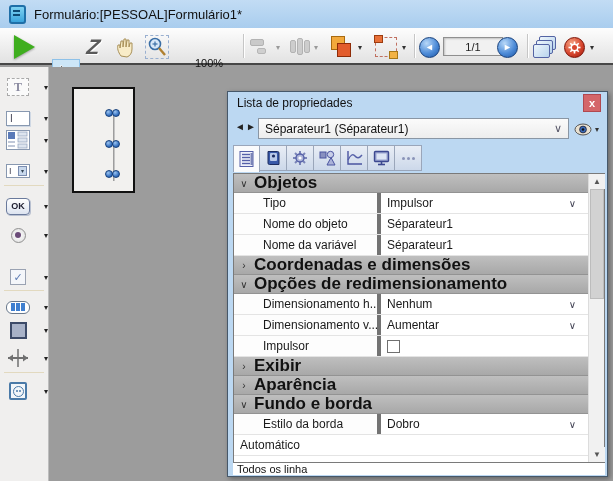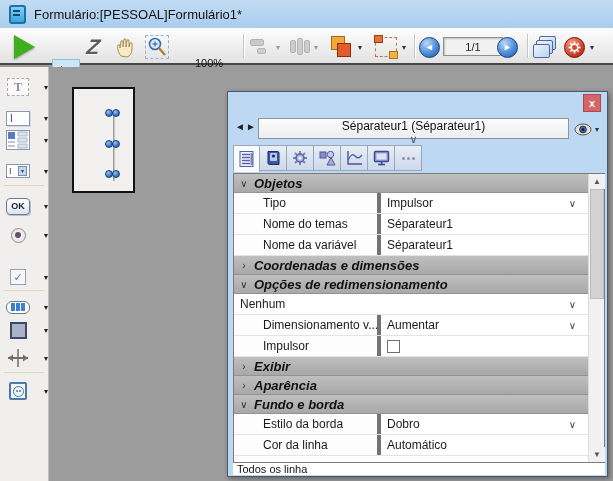--- a/index.html
+++ b/index.html
@@ -75,36 +75,36 @@
   .canvas { position:absolute; left:50px; top:67px; width:563px; height:414px; background:#9c9c9c; }
   .form-page { position:absolute; left:22px; top:20px; width:63px; height:106px; background:#f2f1ef; border:2px solid #111; }
   .sepline { position:absolute; left:39px; top:26px; width:2px; height:66px; background:linear-gradient(90deg,#8a8a8a,#d8d8d8); }
   .handle { position:absolute; width:8px; height:8px; border-radius:50%; background:radial-gradient(circle at 35% 30%, #9cc4f0, #3b76c4 60%, #1d4f96); border:1px solid #16407c; }
 
   
   .panel { position:absolute; left:227px; top:91px; width:381px; height:386px; background:#bcd8f2; border:1px solid #46586a; box-shadow:2px 2px 5px rgba(0,0,0,.35); }
   .panel-title { position:absolute; left:9px; top:4px; font-size:12px; color:#111; }
   .close-btn { position:absolute; right:6px; top:2px; width:18px; height:18px; background:#d4666a; border:1px solid #b04850; color:#fff; font-size:11px; font-weight:bold; text-align:center; line-height:16px; }
   .nav-arrows { position:absolute; left:7px; top:29px; font-size:10px; color:#222; letter-spacing:1px; }
-  .obj-combo { position:absolute; left:30px; top:26px; width:311px; height:21px; background:linear-gradient(#fbfbfb,#ededed); border:1px solid #8a96a4; display:flex; align-items:center; padding:0 6px;flex-direction:column; }
+  .obj-combo { position:absolute; left:30px; top:26px; width:311px; height:21px; background:linear-gradient(#fbfbfb,#ededed); border:1px solid #8a96a4; display:flex; align-items:center; padding:0 6px; }
   .obj-combo .vtext { flex:1; font-size:12px; color:#111; }
   .obj-combo .cchev { color:#556; font-size:11px; }
   .eye-btn { position:absolute; left:346px; top:28px; width:30px; height:18px; display:flex; align-items:center; gap:3px; }
   .tabs { position:absolute; left:5px; top:53px; height:27px; display:flex; }
   .tab { width:27px; height:26px; display:flex; align-items:center; justify-content:center; background:linear-gradient(#e9eef6,#ccd8ea); border:1px solid #9aa6ba; border-left:none; }
   .tab:first-child { border-left:1px solid #9aa6ba; }
   .tab.sel { background:#fafbfc; height:27px; border-bottom:none; }
   .dots3 { display:flex; gap:2px; } .dots3 i { width:3px; height:3px; border-radius:50%; background:#8a94b8; }
 
   .plist-wrap { position:absolute; left:5px; top:81px; width:372px; height:290px; background:#fff; border:1px solid #7a7a7a; display:flex; }
   .plist { width:354px; }
   .prow { display:flex; align-items:center; }
   .prow.group { height:19px; background:linear-gradient(#bfbfbf,#a8a8a8); border-bottom:1px solid #939393; }
   .prow.group .chev { width:20px; text-align:center; font-size:10px; color:#333; }
-  .prow.group .glab { font-weight:bold; font-size:13px; color:#111;font-style:italic; }
+  .prow.group .glab { font-weight:bold; font-size:17px; color:#111; }
   .prow.item { height:21px; border-bottom:1px solid #e4e4e4; }
   .plab { width:147px; height:100%; display:flex; align-items:center; padding-left:29px; border-right:4px solid #737373; background:#fdfdfd; font-size:12px; white-space:nowrap; overflow:hidden; }
   .pval { flex:1; height:100%; display:flex; align-items:center; padding:0 12px 0 6px; font-size:12px; }
   .pval .vtext { flex:1; white-space:nowrap; overflow:hidden; }
   .pval .vchev { font-size:10px; color:#445; }
   .cbox { width:13px; height:13px; border:1px solid #707070; background:#fff; }
 
   .sbar { width:16px; background:#f1f1f1; border-left:1px solid #dcdcdc; position:relative; }
   .sbar .arr { position:absolute; left:0; width:16px; height:15px; background:#f1f1f1; color:#555; font-size:8px; text-align:center; line-height:15px; }
   .sbar .arr.up { top:0; } .sbar .arr.down { bottom:0; }
@@ -341,20 +341,21 @@
       <span class="handle" style="left:31px;top:20px;"></span>
       <span class="handle" style="left:38px;top:20px;"></span>
       <span class="handle" style="left:31px;top:51px;"></span>
       <span class="handle" style="left:38px;top:51px;"></span>
       <span class="handle" style="left:31px;top:81px;"></span>
       <span class="handle" style="left:38px;top:81px;"></span>
     </div>
   </div>
 
   <div class="panel">
+    <div class="panel-title">Lista de propriedades</div>
     <div class="close-btn">x</div>
 
     <div class="nav-arrows">◄►</div>
     <div class="obj-combo">
       <span class="vtext">Séparateur1 (Séparateur1)</span>
       <span class="cchev">∨</span>
     </div>
     <div class="eye-btn">
       <svg width="18" height="13" viewBox="0 0 18 13">
           <ellipse cx="9" cy="6.5" rx="8" ry="5.5" fill="#e8e0d0" stroke="#555" stroke-width="1"></ellipse>
@@ -433,40 +434,41 @@
             <span class="glab">Objetos</span>
           </div>
           <div class="prow item">
             <div class="plab">Tipo</div>
             <div class="pval">
               <span class="vtext">Impulsor</span>
               <span class="vchev">∨</span>
             </div>
           </div>
           <div class="prow item">
-            <div class="plab">Nome do temas</div>
+            <div class="plab">Nome do objeto</div>
             <div class="pval">
               <span class="vtext">Séparateur1</span>
             </div>
           </div>
           <div class="prow item">
             <div class="plab">Nome da variável</div>
             <div class="pval">
               <span class="vtext">Séparateur1</span>
             </div>
           </div>
           <div class="prow group">
             <span class="chev">›</span>
             <span class="glab">Coordenadas e dimensões</span>
           </div>
           <div class="prow group">
             <span class="chev">∨</span>
             <span class="glab">Opções de redimensionamento</span>
           </div>
           <div class="prow item">
+            <div class="plab">Dimensionamento h...</div>
             <div class="pval">
               <span class="vtext">Nenhum</span>
               <span class="vchev">∨</span>
             </div>
           </div>
           <div class="prow item">
             <div class="plab">Dimensionamento v...</div>
             <div class="pval">
               <span class="vtext">Aumentar</span>
               <span class="vchev">∨</span>
@@ -491,21 +493,20 @@
             <span class="glab">Fundo e borda</span>
           </div>
           <div class="prow item">
             <div class="plab">Estilo da borda</div>
             <div class="pval">
               <span class="vtext">Dobro</span>
               <span class="vchev">∨</span>
             </div>
           </div>
           <div class="prow item">
-            <div class="plab">Cor da linha</div>
             <div class="pval">
               <span class="vtext">Automático</span>
             </div>
           </div>
         </div>
       <div class="sbar">
         <div class="arr up">▲</div>
         <div class="thumb"></div>
         <div class="arr down">▼</div>
       </div>

